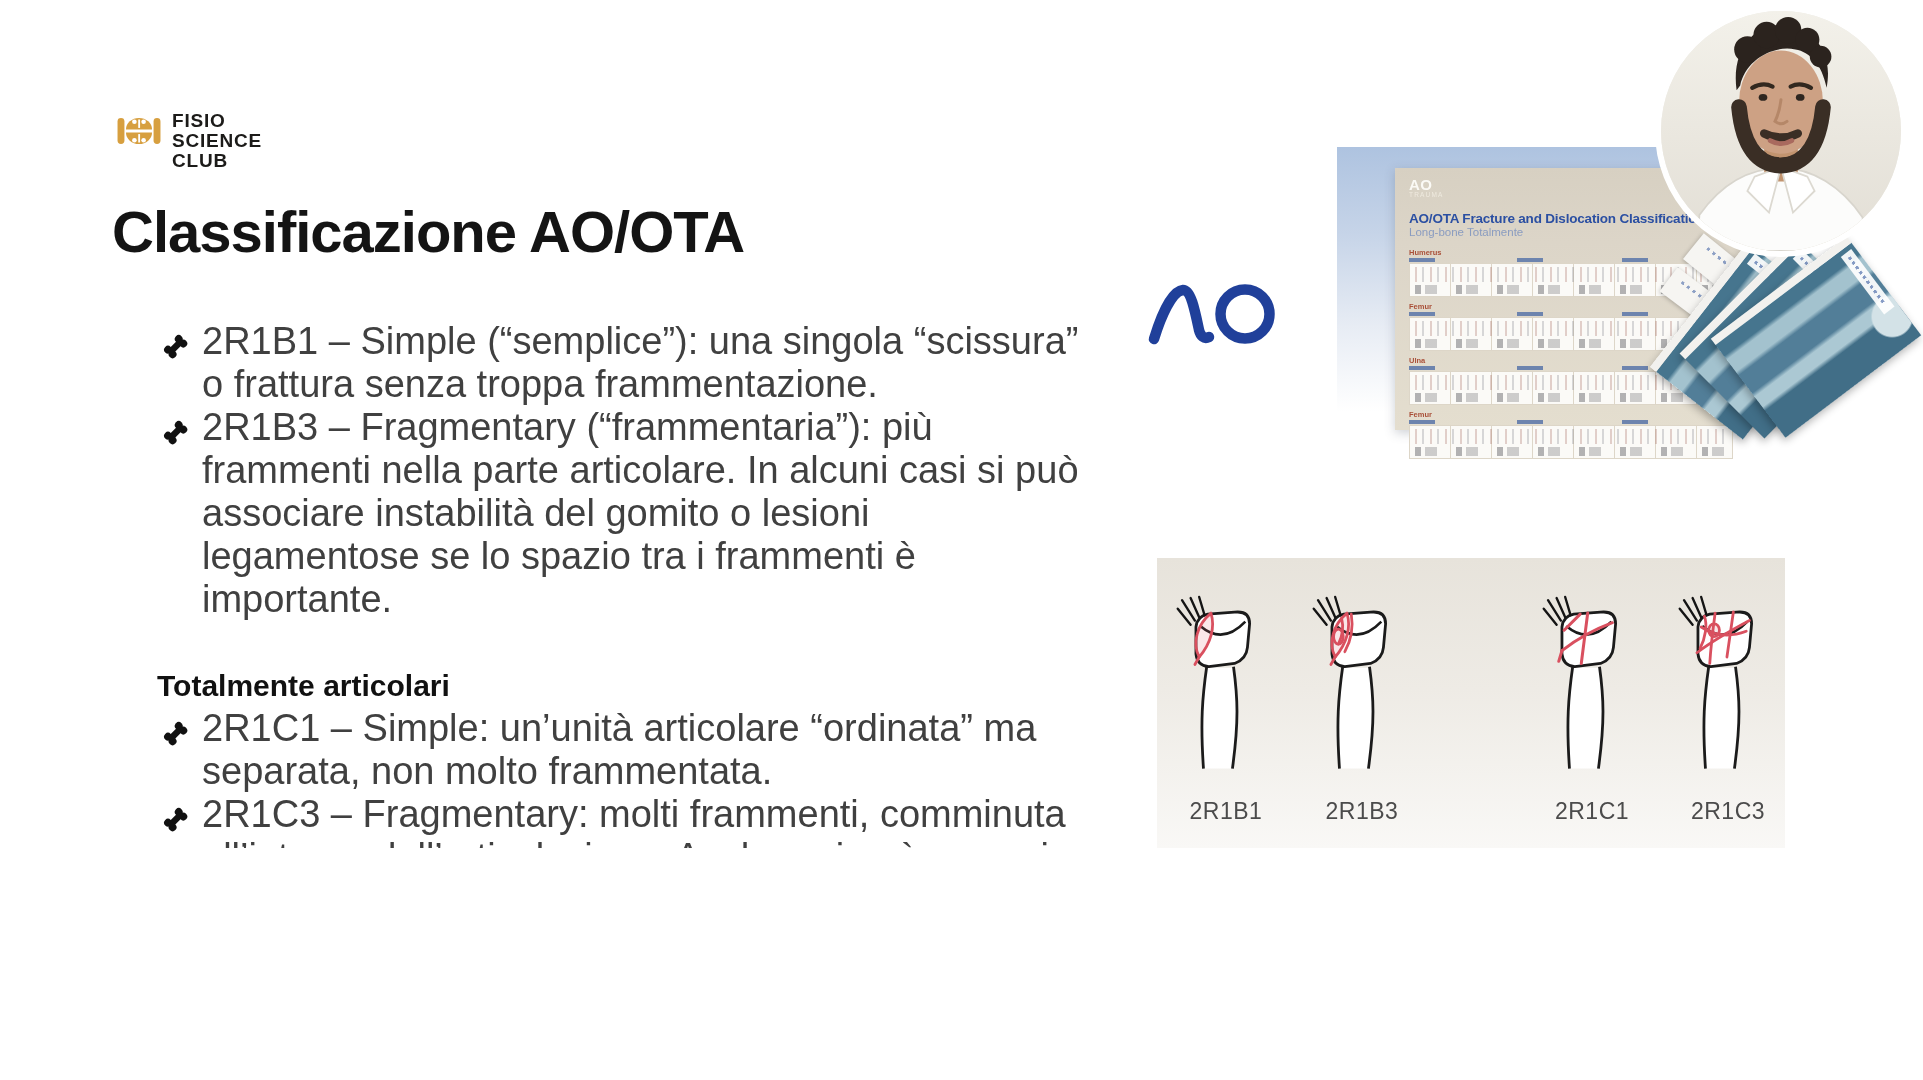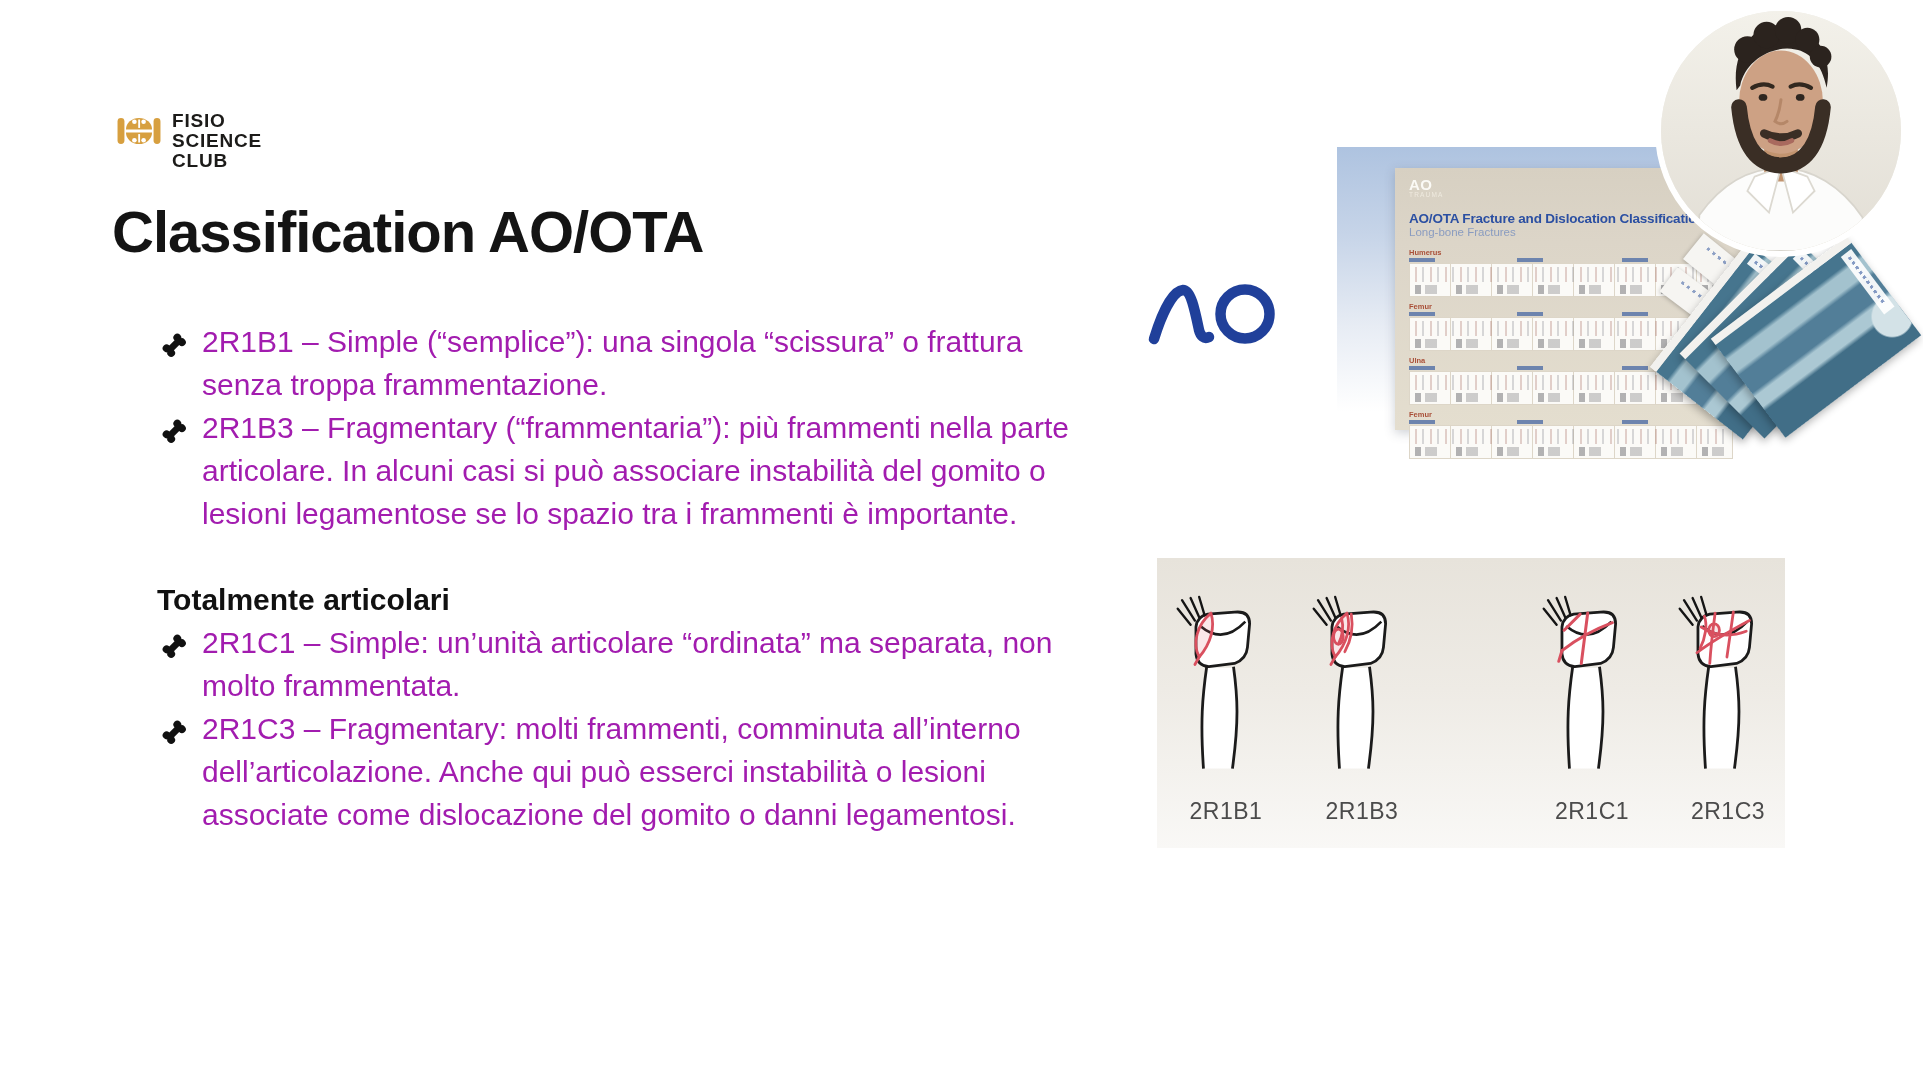--- a/index.html
+++ b/index.html
@@ -13,21 +13,21 @@
   .brand-text { display:flex; flex-direction:column; justify-content:flex-start; padding-top:1px; }
   .brand-text span { font-size:19px; font-weight:bold; letter-spacing:0.8px; color:#1c1b19; line-height:20px; }
 
   
   .title { position:absolute; left:112px; top:198px; font-size:58px; font-weight:bold; letter-spacing:-1px; color:#141414; }
 
   
   .content { position:absolute; left:157px; top:320px; width:935px; color:#141414; }
   .content h2 { font-size:30px; font-weight:bold; color:#111; line-height:43px; }
   .content ul { list-style:none; }
-  .content li { position:relative; padding-left:45px; font-size:30px; line-height:43px; color:#a21caf; }
+  .content li { position:relative; padding-left:45px; font-size:38px; line-height:43px; color:#404040; }
   .content li .bullet-bone { position:absolute; left:0; top:8px; width:26px; height:26px; transform:rotate(-45deg); }
   .content section.second { margin-top:43px; }
 
   
   .ao-logo { position:absolute; left:1146px; top:280px; width:134px; height:68px; }
 
   
   .poster-bg { position:absolute; left:1337px; top:147px; width:412px; height:288px; z-index:10;
     background:linear-gradient(180deg,#aec3e0 0%,#c6d4e8 30%,#e7ecf4 62%,#ffffff 92%); }
   .poster-sheet { position:absolute; left:58px; top:21px; width:348px; height:262px;
@@ -106,21 +106,21 @@
         <rect x="29" y="31" width="2.4" height="11"></rect>
       </g>
     </svg>
     <div class="brand-text">
       <span>FISIO</span>
       <span>SCIENCE</span>
       <span>CLUB</span>
     </div>
   </div>
 
-  <h1 class="title">Classification AO/OTA</h1>
+  <h1 class="title">Classificazione AO/OTA</h1>
 
   <div class="content">
     <section>
       <ul>
           <li>
     <span class="bullet-bone">
       <svg viewBox="0 0 24 24" width="26" height="26">
         <g fill="#111111">
           <circle cx="5" cy="9" r="3.6"></circle>
                   <circle cx="5" cy="15" r="3.6"></circle>
@@ -188,21 +188,21 @@
       <path d="M8 59 C15 36 26 11 37 10 C45 10 49 31 53 50 C54.5 56 58 59.5 63 57"></path>
       <circle cx="99" cy="34" r="24.5"></circle>
     </g>
   </svg>
 
   <div class="poster-bg">
     <div class="poster-sheet">
       <div class="pao">AO</div>
       <div class="ptrauma">TRAUMA</div>
       <div class="ptitle">AO/OTA Fracture and Dislocation Classification</div>
-      <div class="psub">Long-bone Fractures</div>
+      <div class="psub">Long-bone Totalmente</div>
       <div class="prows">
           <div class="prow">
             <span class="plabel">Humerus</span>
             <div class="pgroups"></div>
             <div class="pcells">
               <div class="pglyphs"></div>
               <div class="plines"></div>
             </div>
           </div>
           <div class="prow">

